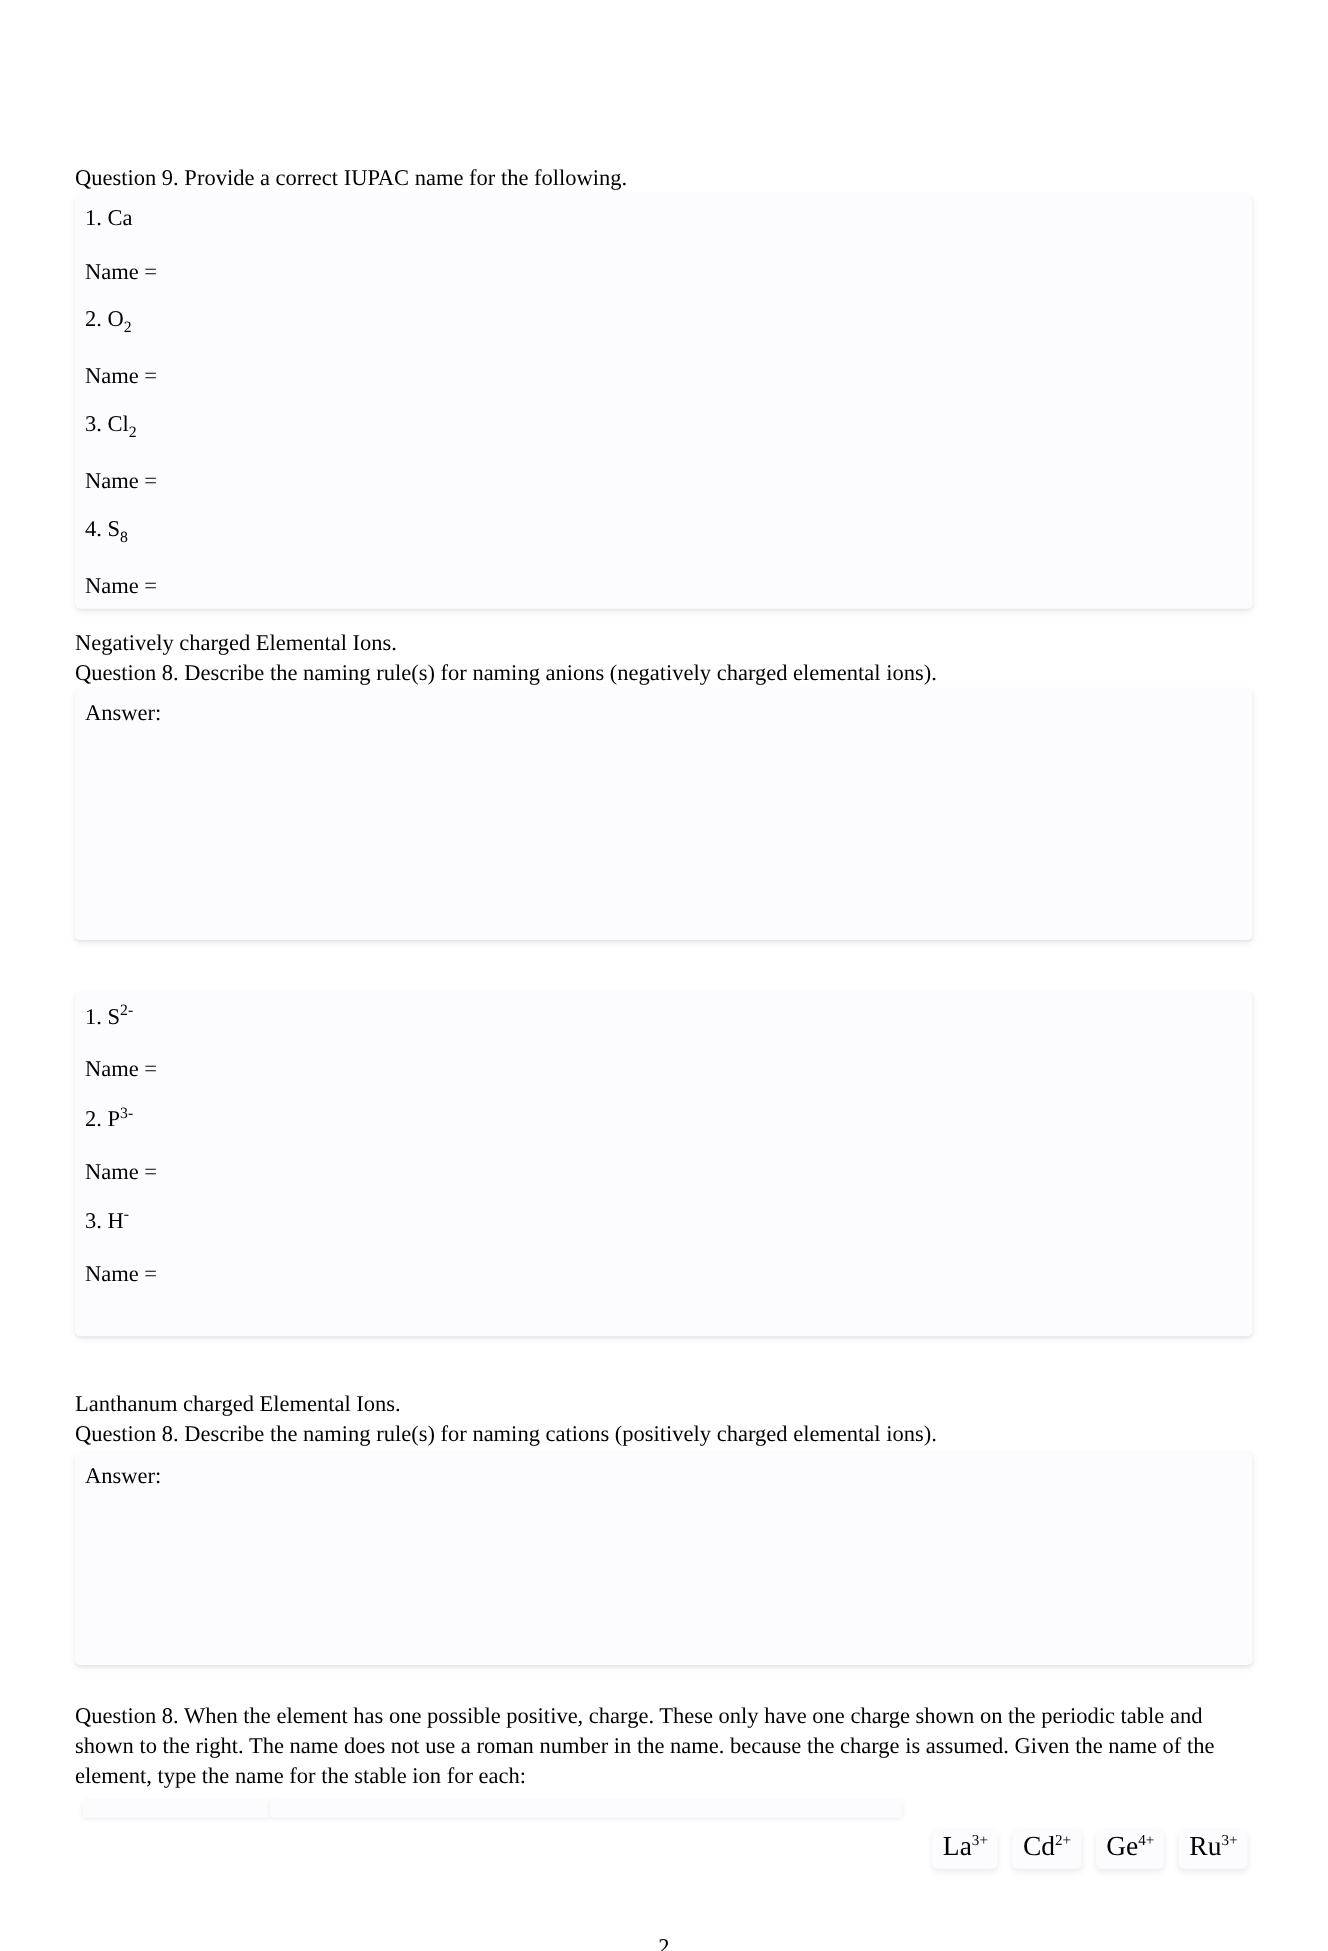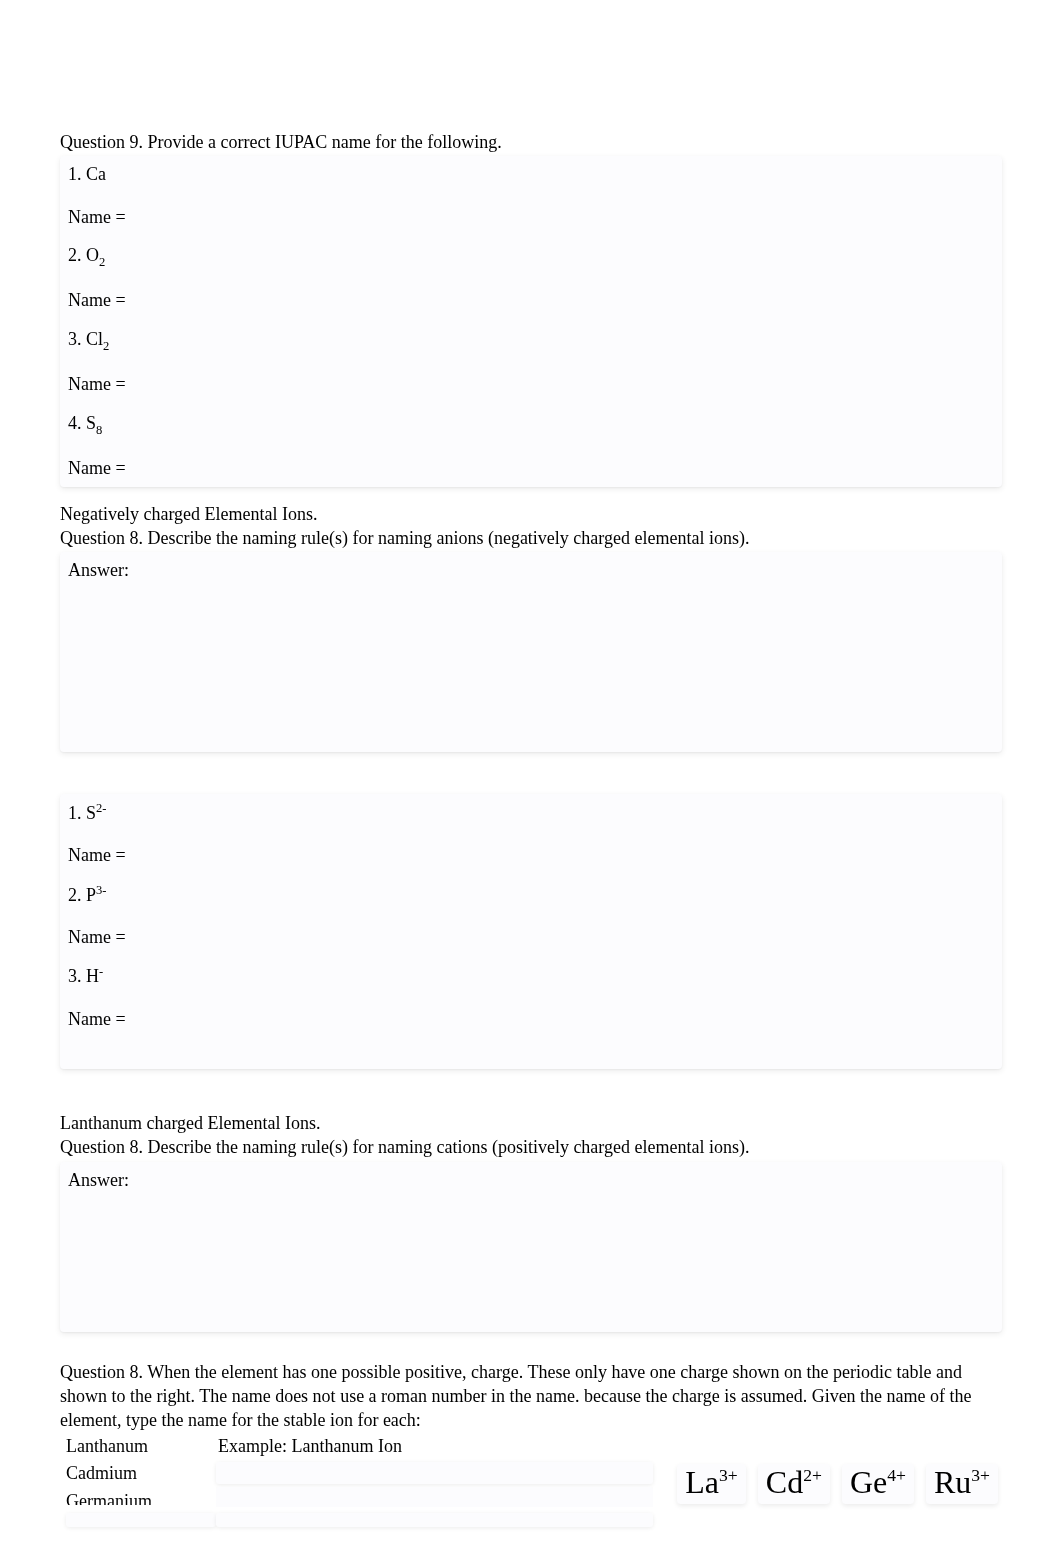--- a/index.html
+++ b/index.html
@@ -87,21 +87,21 @@
       filter: blur(0.3px);
     }
     .example-text {
       padding-left: 2px;
     }
     .q8-right {
       display: flex;
       gap: 12px;
       align-items: center;
       font-family: "Times New Roman", serif;
-      font-size: 32px;
+      font-size: 22px;
       padding-top: 30px;
       padding-right: 4px;
     }
     .ion-chip {
       background: #fcfcfe;
       border-radius: 4px;
       box-shadow: 0 2px 5px rgba(0,0,0,0.08);
       padding: 2px 8px 6px 8px;
       filter: blur(0.3px);
       line-height: 1;
@@ -185,34 +185,20 @@
 <div>Lanthanum charged Elemental Ions.</div>
 <div class="question-line">Question 8. Describe the naming rule(s) for naming cations (positively charged elemental ions).</div>
 <div class="answer-box answer-box-md">
   <div> Answer:</div>
 </div>
 
 <div class="q8-wrap">
   <div class="question-line"> Question 8. When the element has one possible positive, charge. These only have one charge shown on the periodic table and shown to the right. The name does not use a roman number in the name. because the charge is assumed. Given the name of the element, type the name for the stable ion for each:</div>
   <div class="q8-body">
     <div class="q8-left">
-      <div class="q8-table">
-        <div class="name-cell">Lanthanum</div>
-        <div class="example-text">Example: Lanthanum Ion</div>
-
-        <div class="name-cell">Cadmium</div>
-        <div class="input-cell">
-            <div class="mini-input"></div>
-          </div>
-
-        <div class="name-cell germ-row">Germanium</div>
-        <div class="input-cell germ-row">
-            <div class="mini-input"></div>
-          </div>
-      </div>
       <div class="bottom-minis">
         <div class="mini-input"></div>
         <div class="mini-input"></div>
       </div>
     </div>
     <div class="q8-right">
       <div class="ion-chip">La<sup>3+</sup></div>
       <div class="ion-chip">Cd<sup>2+</sup></div>
       <div class="ion-chip">Ge<sup>4+</sup></div>
       <div class="ion-chip">Ru<sup>3+</sup></div>

